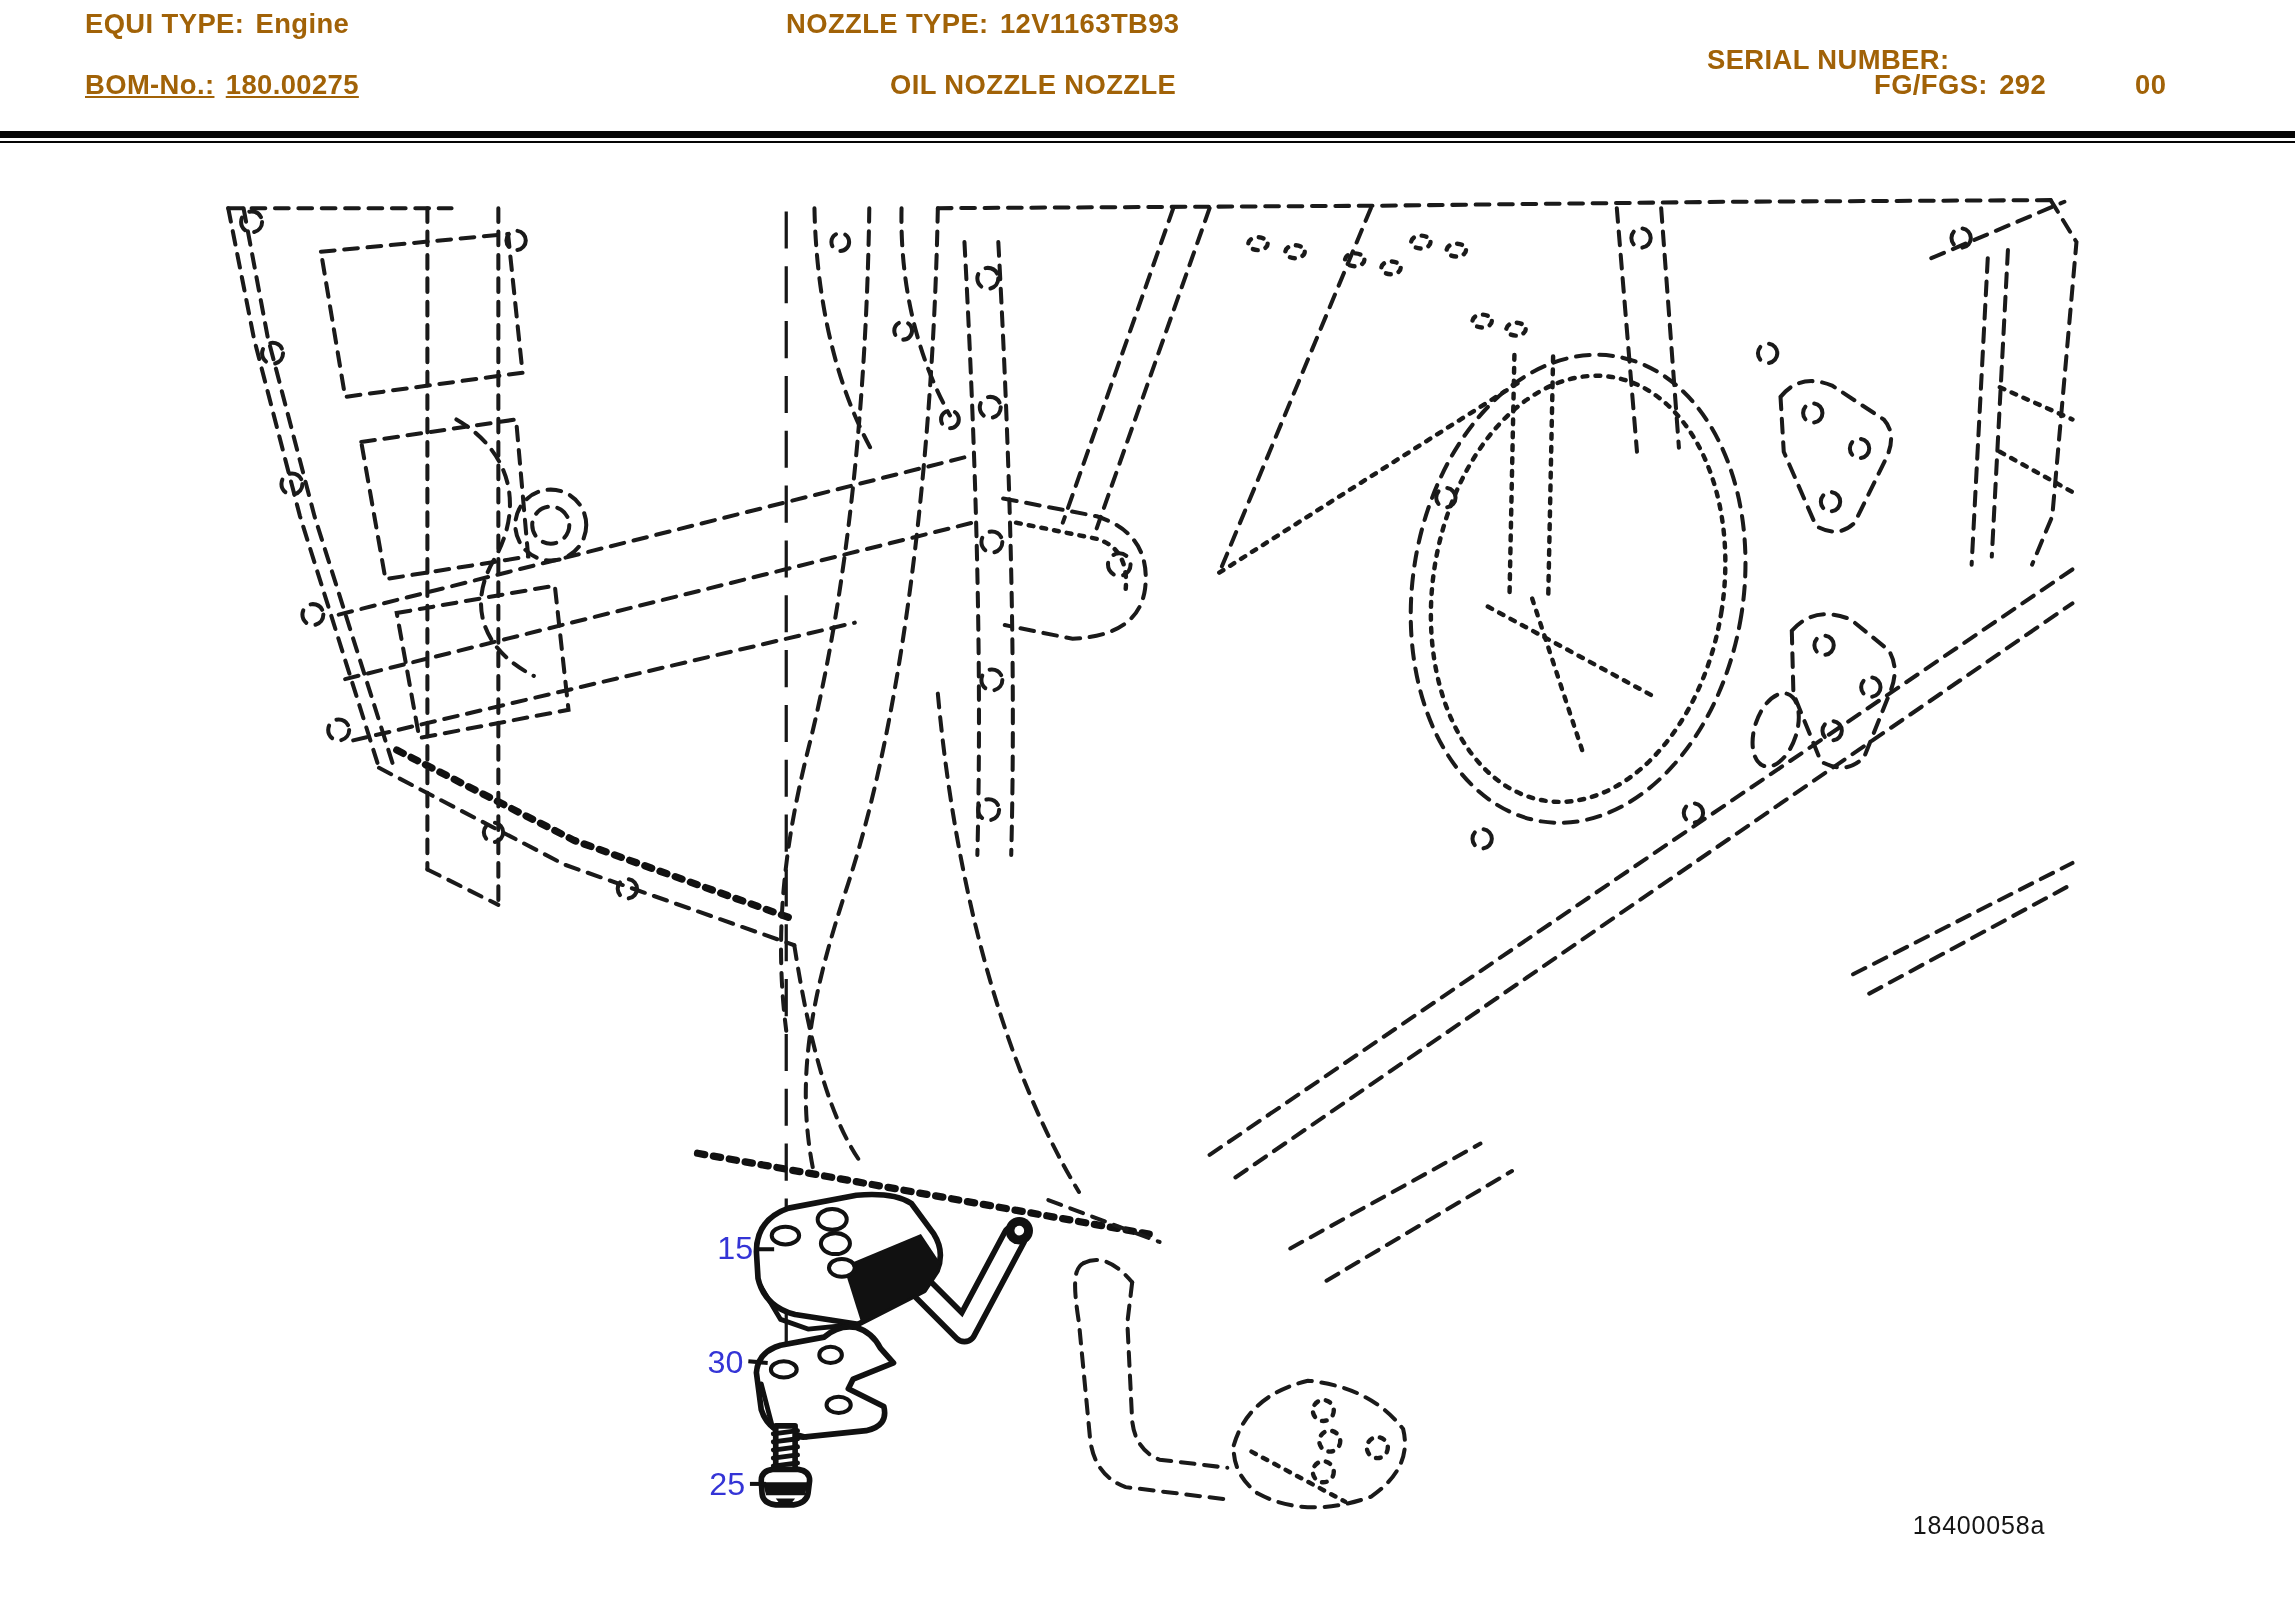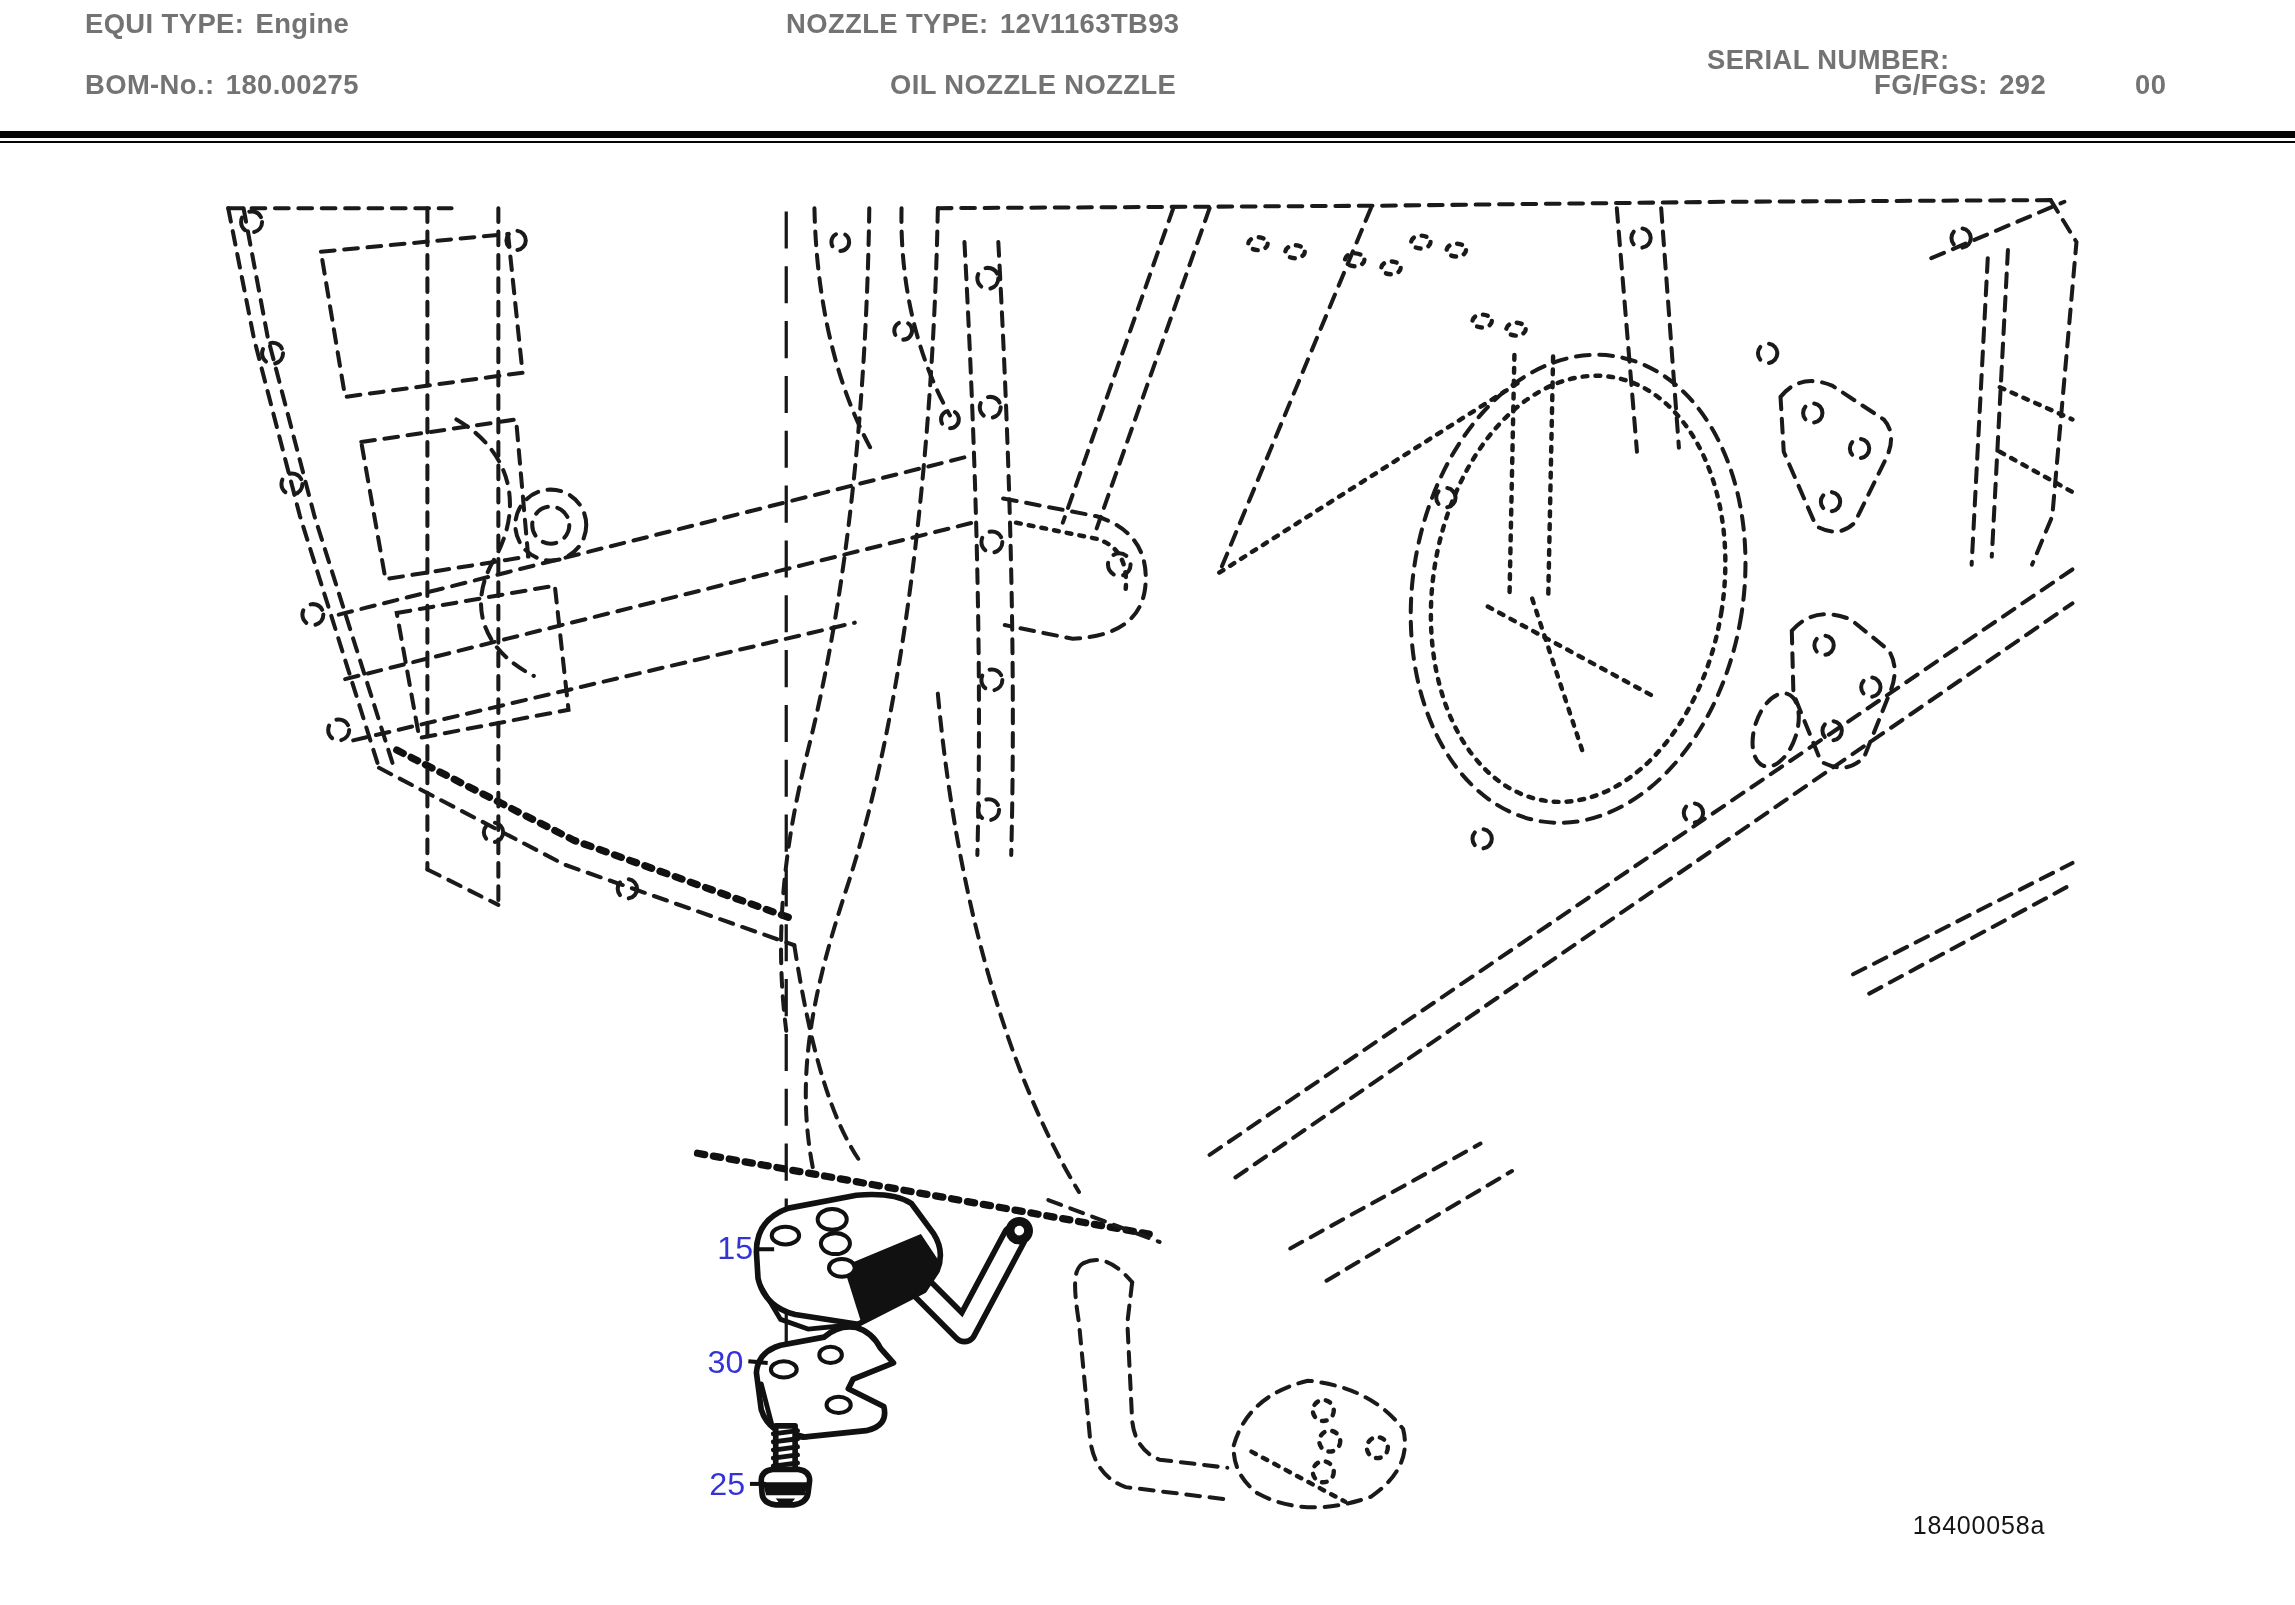--- a/index.html
+++ b/index.html
@@ -2,21 +2,21 @@
 <html style="font-size:13px"><head>
 <meta charset="utf-8">
 <style>
   html,body{
     margin:0;padding:0;width:2295px;height:1605px;
     background:#ffffff;overflow:hidden;
     font-family:"Liberation Sans", sans-serif;
   }
   .stage{position:relative;width:2295px;height:1605px;background:#fff;}
   
-  .hdr-item{position:absolute;white-space:nowrap;color:#737373;
+  .hdr-item{position:absolute;white-space:nowrap;color:#a16207;
     font-weight:bold;font-size:27.4px;letter-spacing:0.4px;}
   .hdr-label{margin-right:11.3px;}
   .sep{position:absolute;left:0;width:2295px;background:#050505;}
   .sep-top{top:131px;height:6.5px;}
   .sep-bot{top:141px;height:2.4px;}
   
   svg{position:absolute;left:0;top:0;}
   .ph  {stroke:#1a1a1a;stroke-width:5;fill:none;stroke-dasharray:17 12;stroke-linecap:round;}
   .ph2 {stroke:#1a1a1a;stroke-width:5.5;fill:none;stroke-dasharray:6 10;stroke-linecap:round;}
   .phh {stroke:#111;stroke-width:9;fill:none;stroke-dasharray:9 11;stroke-linecap:round;}
@@ -39,21 +39,21 @@
   <div class="hdr-item" style="left:85px;top:8px;">
     <span class="hdr-label">EQUI TYPE:</span><span>Engine</span>
   </div>
   <div class="hdr-item" style="left:786px;top:8px;">
     <span class="hdr-label">NOZZLE TYPE:</span><span>12V1163TB93</span>
   </div>
   <div class="hdr-item" style="left:1707px;top:8px;margin-top:36px;">
     <span>SERIAL NUMBER:</span>
   </div>
 
-  <div class="hdr-item" style="left:85px;top:69px;">
+  <div class="hdr-item" style="left:85px;top:69px;text-decoration:underline;">
     <span class="hdr-label">BOM-No.:</span><span>180.00275</span>
   </div>
   <div class="hdr-item" style="left:890px;top:69px;">
     <span>OIL NOZZLE NOZZLE</span>
   </div>
   <div class="hdr-item" style="left:1874px;top:69px;">
     <span class="hdr-label">FG/FGS:</span><span>292</span><span style="margin-left:89px;margin-top:16px;">00</span>
   </div>
 
   <div class="sep sep-top"></div>

